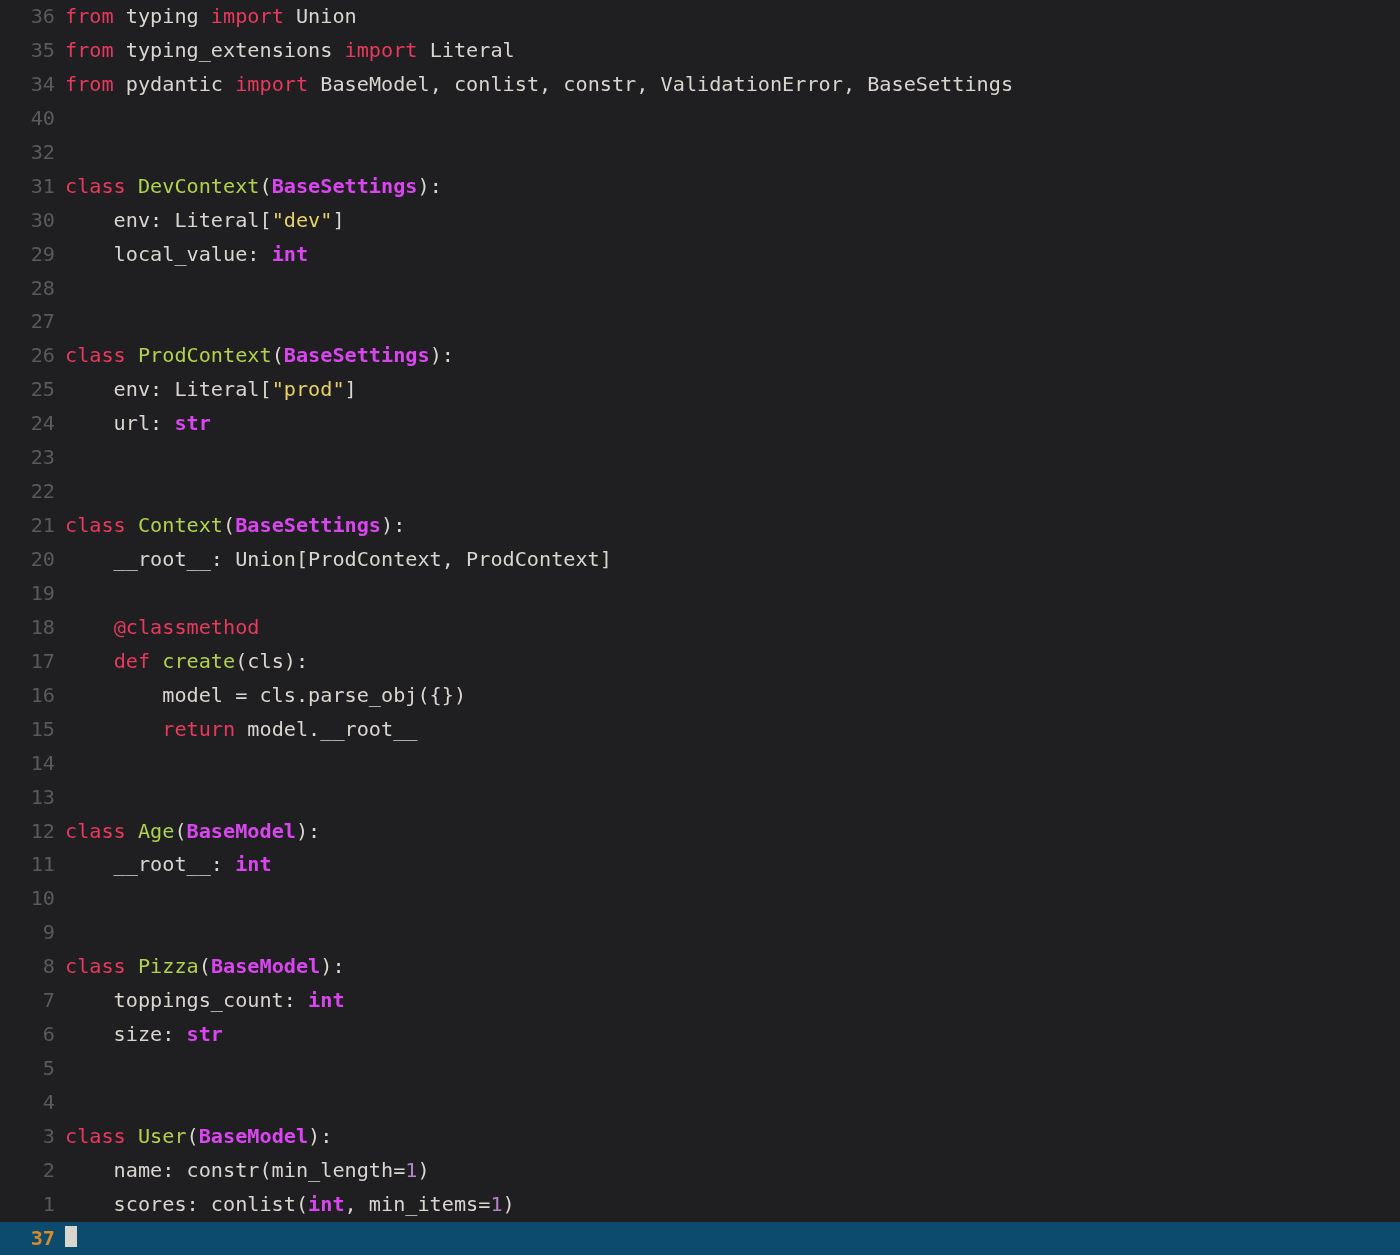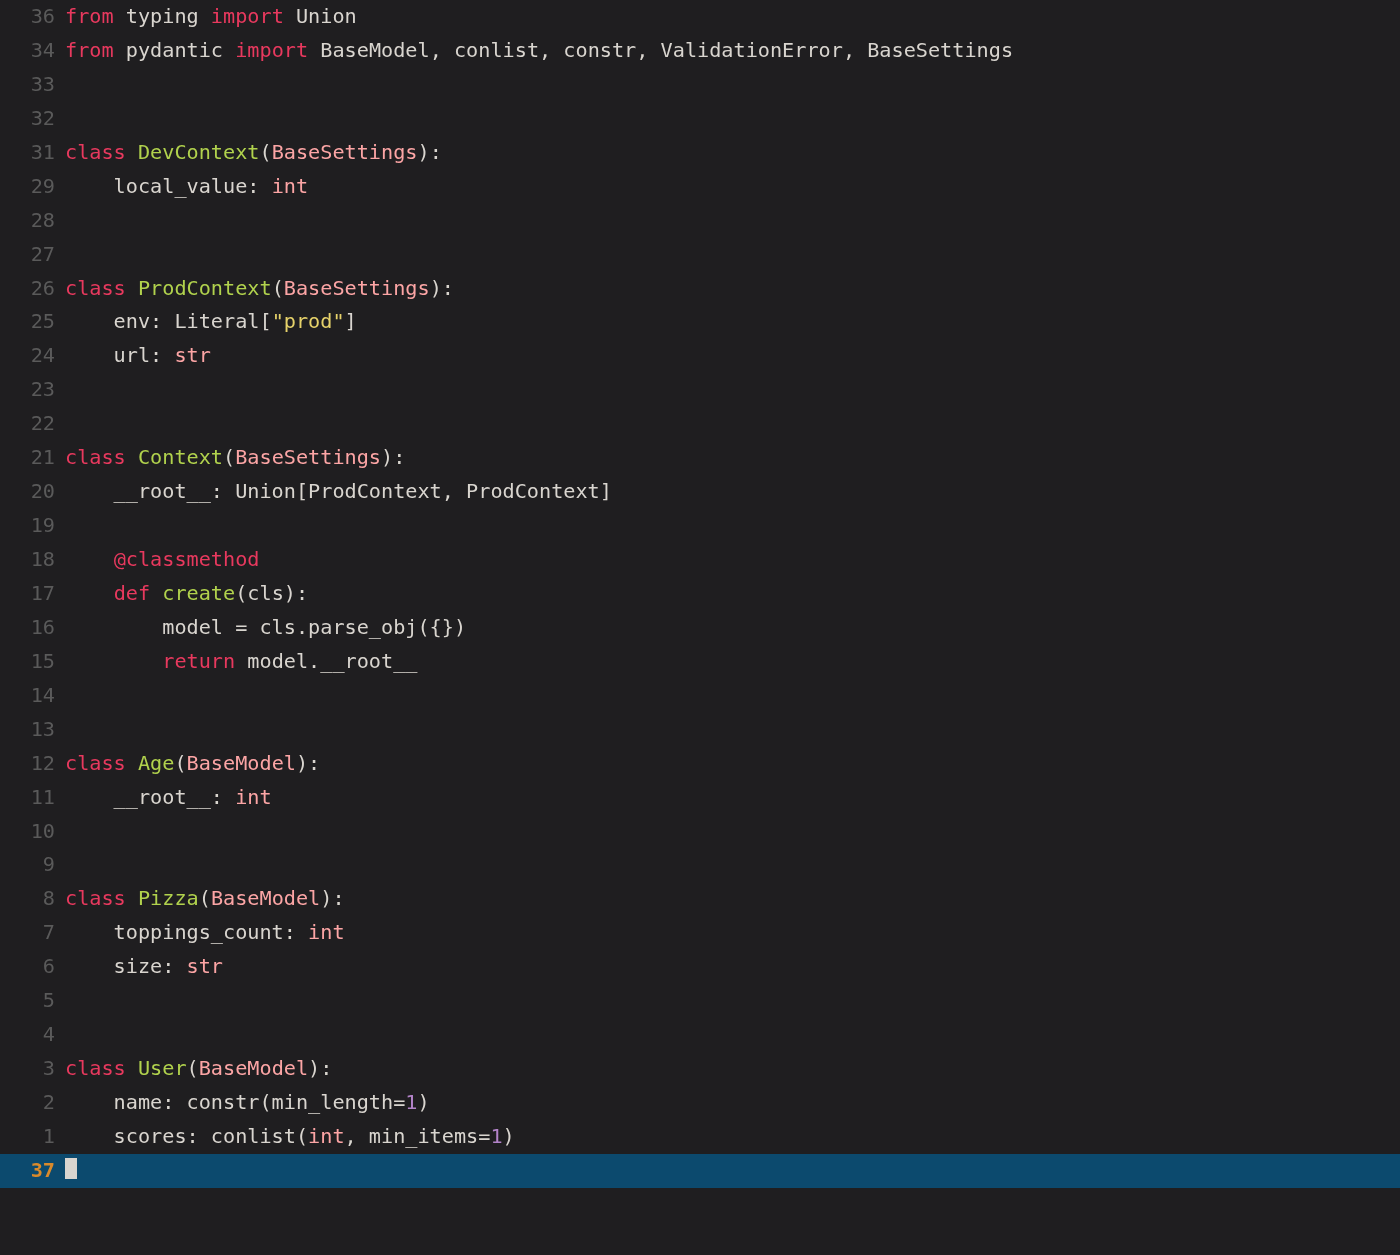--- a/index.html
+++ b/index.html
@@ -46,38 +46,40 @@
   .cursor-block {
     display: inline-block;
     width: 0.6em;
     height: 1.05em;
     background: #d9d5cf;
     vertical-align: -0.12em;
   }
 
   
   .tk-kw      { color: #e8395e; }   
-  .tk-type    { color: #fca5a5; }   
+  .tk-type    { color: #d946ef; font-weight: bold; }   
   .tk-deco    { color: #e8395e; }   
   .tk-str     { color: #e6d26a; }   
   .tk-num     { color: #b383c9; }   
   .tk-fn      { color: #b1d24d; margin-top: 12px; }   
   .tk-id      { color: #d9d5cf; }   
   .tk-punc    { color: #d9d5cf; }
 </style>
 </head>
 <body>
 
 <div class="editor" id="editor-root">
 
 <div class="line"><div class="gutter">36</div><div class="code"><span class="tk-kw">from</span><span class="tk-id"> typing </span><span class="tk-kw">import</span><span class="tk-id"> Union</span></div></div>
+    <div class="line"><div class="gutter">35</div><div class="code"><span class="tk-kw">from</span><span class="tk-id"> typing_extensions </span><span class="tk-kw">import</span><span class="tk-id"> Literal</span></div></div>
     <div class="line"><div class="gutter">34</div><div class="code"><span class="tk-kw">from</span><span class="tk-id"> pydantic </span><span class="tk-kw">import</span><span class="tk-id"> BaseModel, conlist, constr, ValidationError, BaseSettings</span></div></div>
-    <div class="line"><div class="gutter">33</div><div class="code"></div></div>
+    <div class="line"><div class="gutter">40</div><div class="code"></div></div>
     <div class="line"><div class="gutter">32</div><div class="code"></div></div>
     <div class="line"><div class="gutter">31</div><div class="code"><span class="tk-kw">class</span><span class="tk-id"> </span><span class="tk-fn">DevContext</span><span class="tk-punc">(</span><span class="tk-type">BaseSettings</span><span class="tk-punc">):</span></div></div>
+    <div class="line"><div class="gutter">30</div><div class="code"><span class="tk-id">    env: Literal[</span><span class="tk-str">"dev"</span><span class="tk-id">]</span></div></div>
     <div class="line"><div class="gutter">29</div><div class="code"><span class="tk-id">    local_value: </span><span class="tk-type">int</span></div></div>
     <div class="line"><div class="gutter">28</div><div class="code"></div></div>
     <div class="line"><div class="gutter">27</div><div class="code"></div></div>
     <div class="line"><div class="gutter">26</div><div class="code"><span class="tk-kw">class</span><span class="tk-id"> </span><span class="tk-fn">ProdContext</span><span class="tk-punc">(</span><span class="tk-type">BaseSettings</span><span class="tk-punc">):</span></div></div>
     <div class="line"><div class="gutter">25</div><div class="code"><span class="tk-id">    env: Literal[</span><span class="tk-str">"prod"</span><span class="tk-id">]</span></div></div>
     <div class="line"><div class="gutter">24</div><div class="code"><span class="tk-id">    url: </span><span class="tk-type">str</span></div></div>
     <div class="line"><div class="gutter">23</div><div class="code"></div></div>
     <div class="line"><div class="gutter">22</div><div class="code"></div></div>
     <div class="line"><div class="gutter">21</div><div class="code"><span class="tk-kw">class</span><span class="tk-id"> </span><span class="tk-fn">Context</span><span class="tk-punc">(</span><span class="tk-type">BaseSettings</span><span class="tk-punc">):</span></div></div>
     <div class="line"><div class="gutter">20</div><div class="code"><span class="tk-id">    __root__: Union[ProdContext, ProdContext]</span></div></div>

